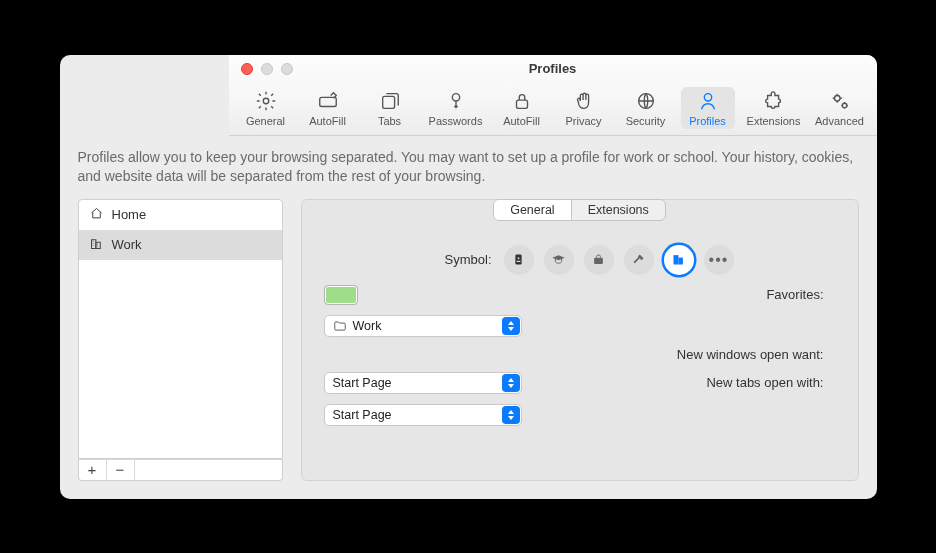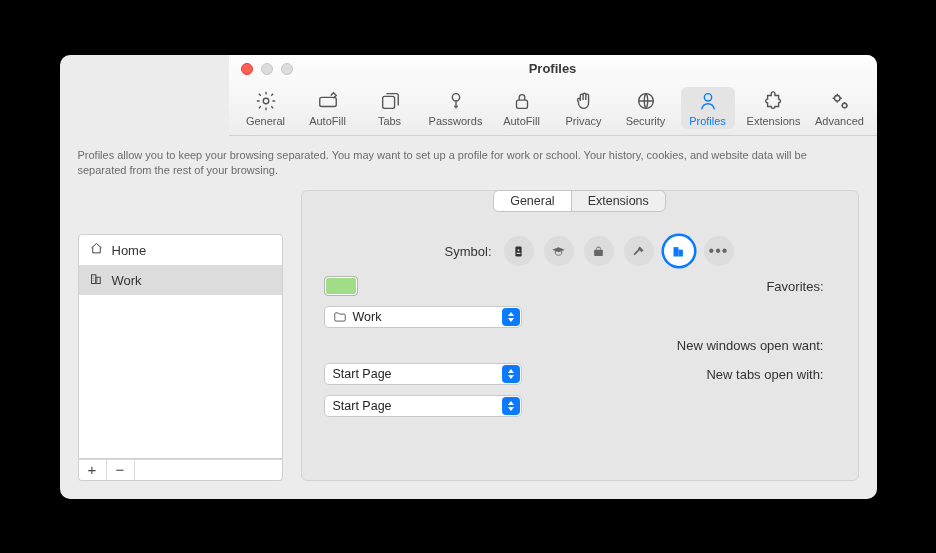--- a/index.html
+++ b/index.html
@@ -56,23 +56,23 @@
   .tb-item svg { width:22px; height:22px; stroke:#555; fill:none; stroke-width:1.5; }
   .tb-item .lab { font-size:11px; color:#555; text-align:center; white-space:nowrap;}
   .tb-item.wide { width:62px; }
   .tb-item.sel { background:#e4e4e4; }
   .tb-item.sel svg { stroke:#0a7aff; }
   .tb-item.sel .lab { color:#0a7aff; }
 
   .content {
     flex:1; padding:12px 18px 18px 18px; display:flex; flex-direction:column; gap:12px; overflow:hidden;
   }
-  .desc { color:#6b6b6b; font-size:11px; line-height:1.4; }
+  .desc { color:#6b6b6b; font-size:14px; line-height:1.4; }
   .split { flex:1; display:flex; gap:18px; min-height:0;}
-  .sidebar { width:205px; display:flex; flex-direction:column;margin-top:44px; }
+  .sidebar { width:205px; display:flex; flex-direction:column; }
   .listbox {
     flex:1; background:#fff; border:1px solid #cfcfcf; border-radius:4px 4px 0 0; overflow:hidden;
   }
   .row { display:flex; align-items:center; gap:8px; height:30px; padding:0 10px; border-bottom:0px solid #eee; cursor:default;}
   .row.sel { background:#dcdcdc; }
   .row svg { width:15px; height:15px; stroke:#444; fill:none; stroke-width:1.6; }
   .listfoot {
     display:flex; height:22px; background:#fff; border:1px solid #cfcfcf; border-top:1px solid #d8d8d8; border-radius:0 0 4px 4px;
   }
   .listfoot .btn { width:28px; display:flex; align-items:center; justify-content:center; border-right:1px solid #d8d8d8; font-size:15px; color:#444; cursor:default;}

